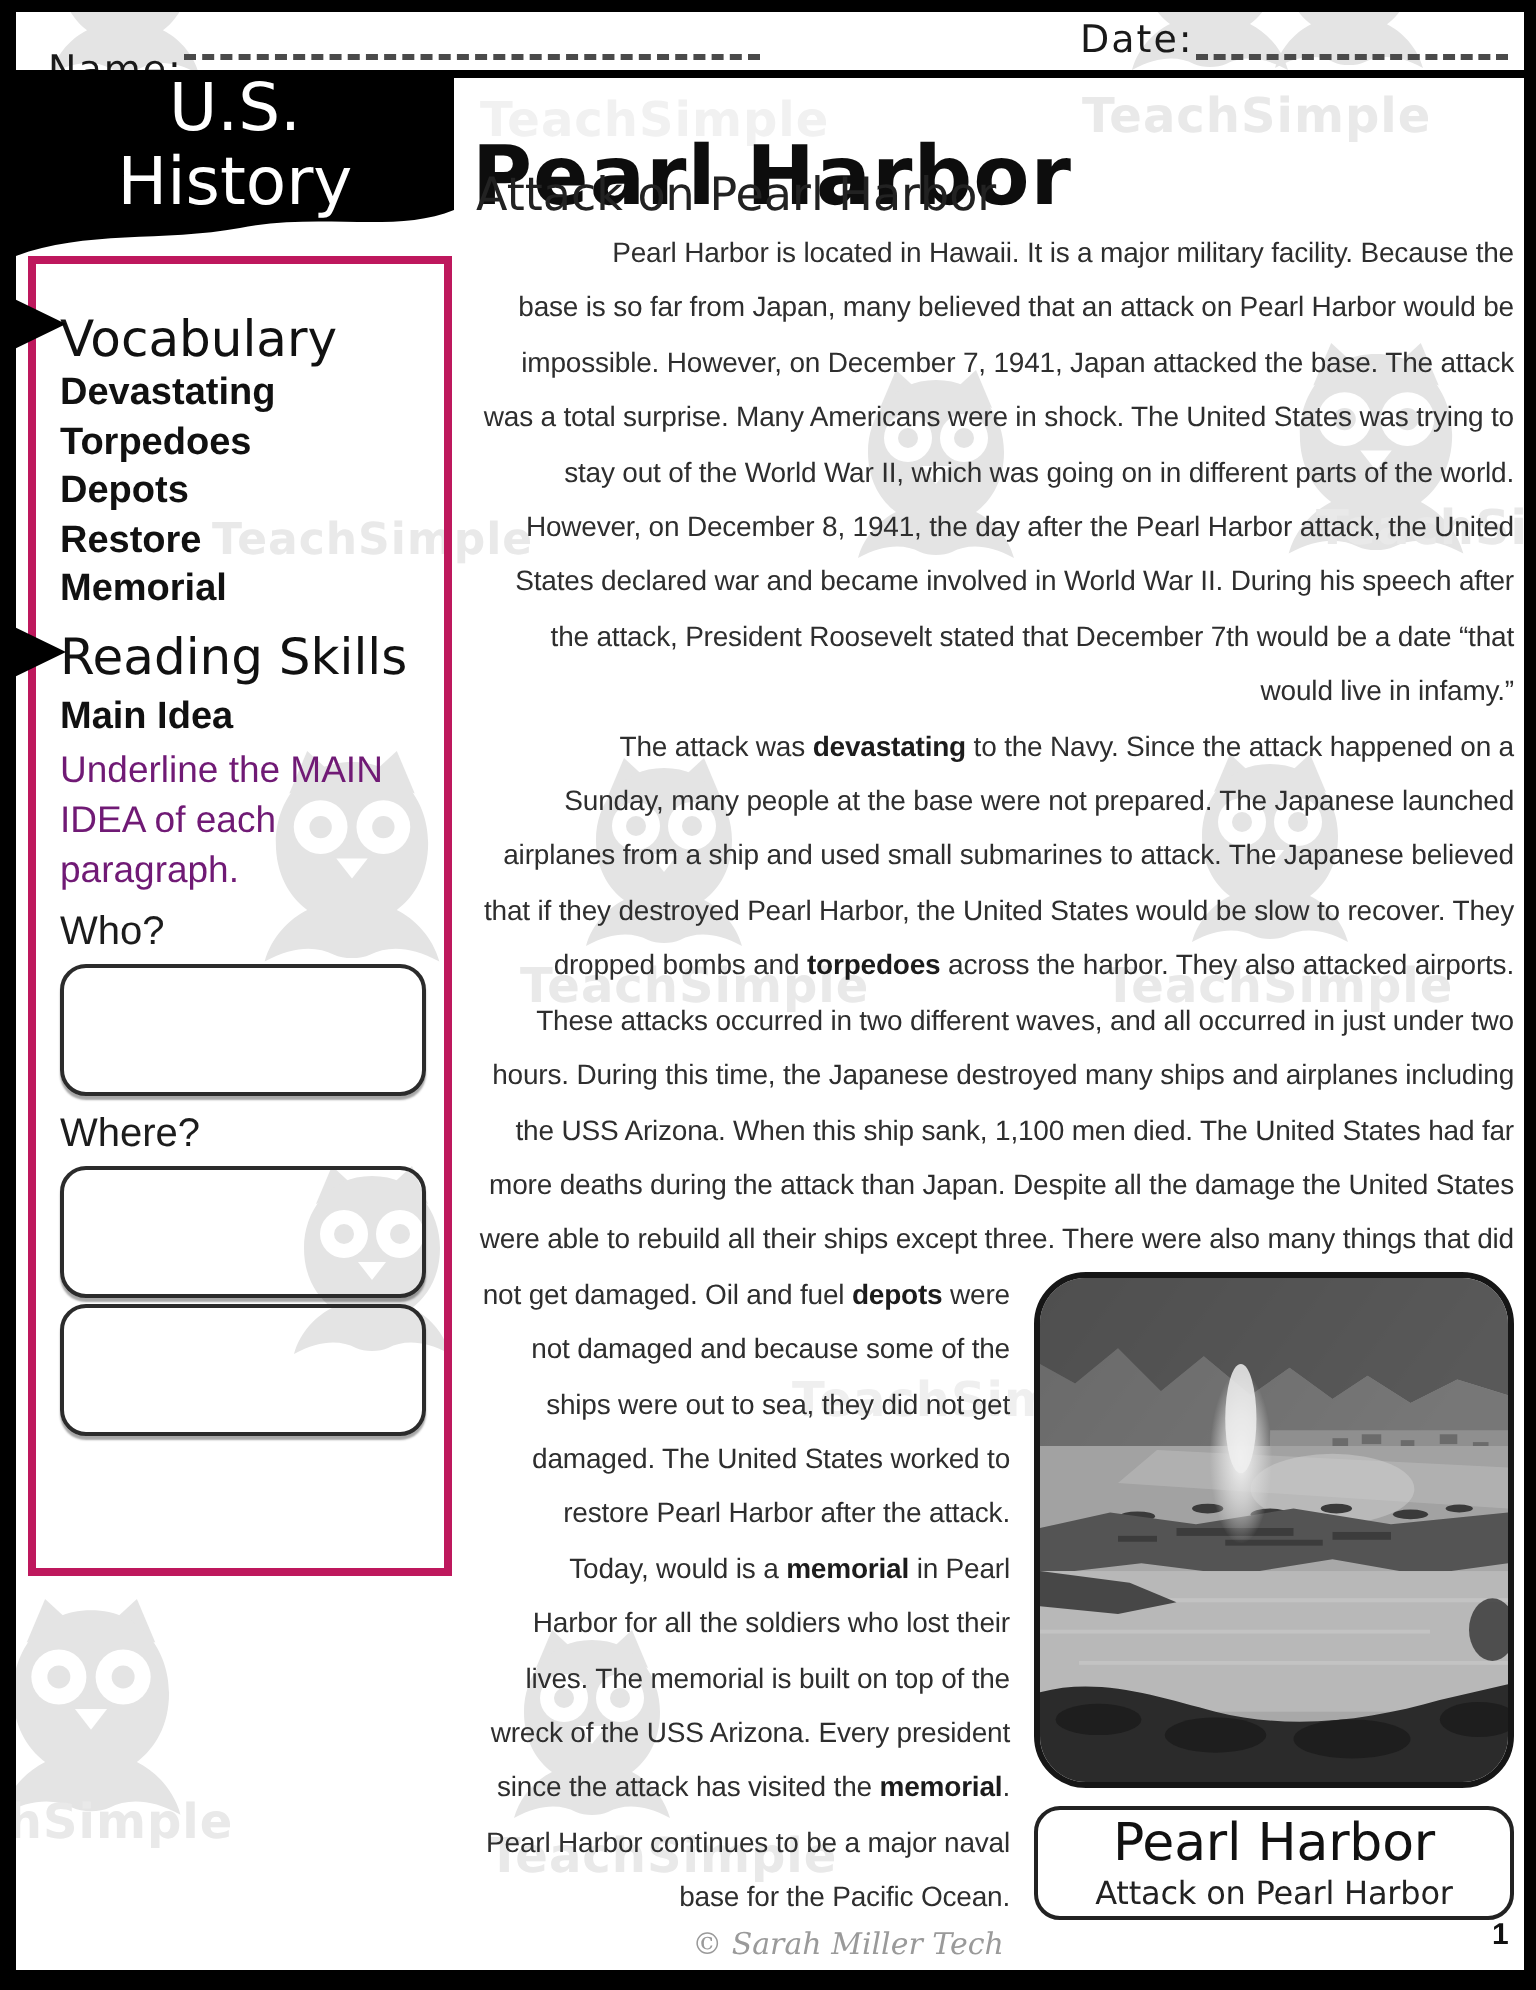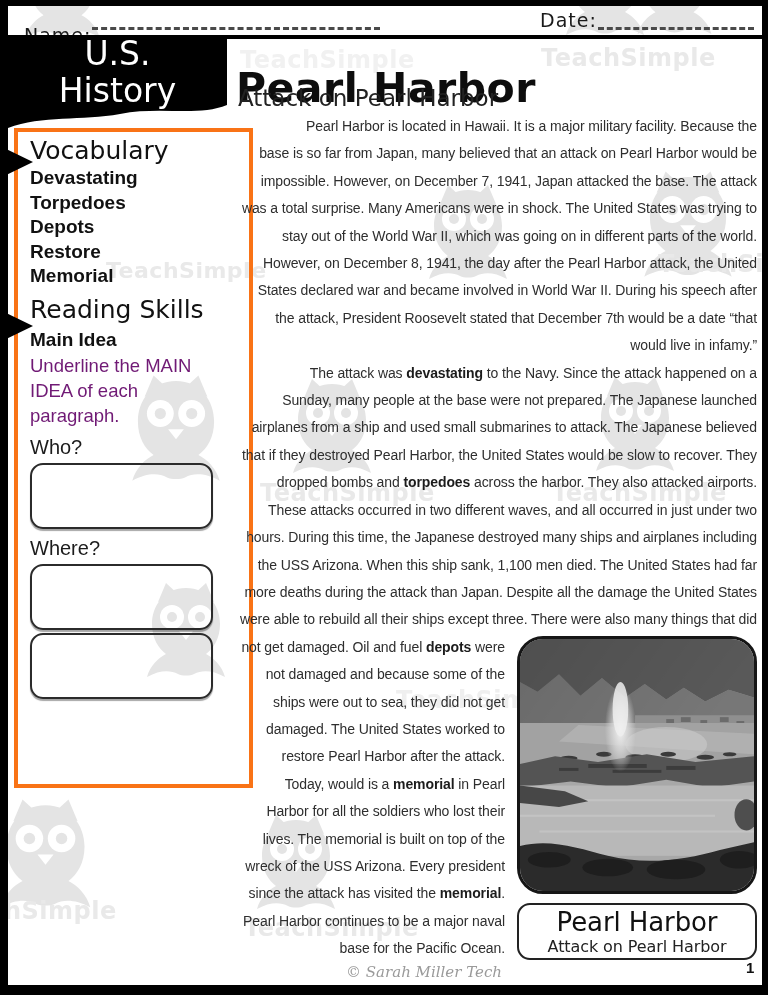--- a/index.html
+++ b/index.html
@@ -30,22 +30,22 @@
 
   
   .banner{position:absolute;left:8px;top:35px;width:219px;height:96px;z-index:4;}
   .banner svg{position:absolute;left:0;top:0;width:100%;height:100%;}
   .banner .l1,.banner .l2{position:absolute;left:0;width:100%;text-align:center;color:#fff;
         font-family:"DejaVu Sans",sans-serif;font-weight:400;font-size:33px;line-height:36px;}
   .banner .l1{top:1px;}
   .banner .l2{top:38px;}
 
   
-  .side-box{position:absolute;left:14px;top:128px;width:239px;height:660px;box-sizing:border-box;
-            border:4px solid #f97316;z-index:2;padding:4px 6px 0 12px;background:transparent;}
+  .side-box{position:absolute;left:14px;top:128px;width:212px;height:660px;box-sizing:border-box;
+            border:4px solid #be185d;z-index:2;padding:23px 6px 0 12px;background:transparent;}
   .side-h{font-family:"DejaVu Sans",sans-serif;font-size:25px;font-weight:400;color:#111;
           margin:0;line-height:30px;}
   .vocab-word{font-size:19px;font-weight:700;line-height:24.5px;color:#111;}
   .rs-title{margin-top:6px;}
   .rs-skill{font-size:19px;font-weight:700;color:#111;line-height:26px;margin-top:2px;}
   .rs-instr{font-size:18.5px;line-height:25px;color:#701a75;width:168px;}
   .kd-title{font-size:20px;font-weight:700;color:#111;margin-top:24px;line-height:26px;}
   .kd-q{font-size:20px;color:#1c1c1c;line-height:26px;margin-top:6px;}
   .answer-box{height:66px;width:183px;border:2.5px solid #2b2b2b;border-radius:13px;
               box-sizing:border-box;margin-top:3px;background:transparent;

